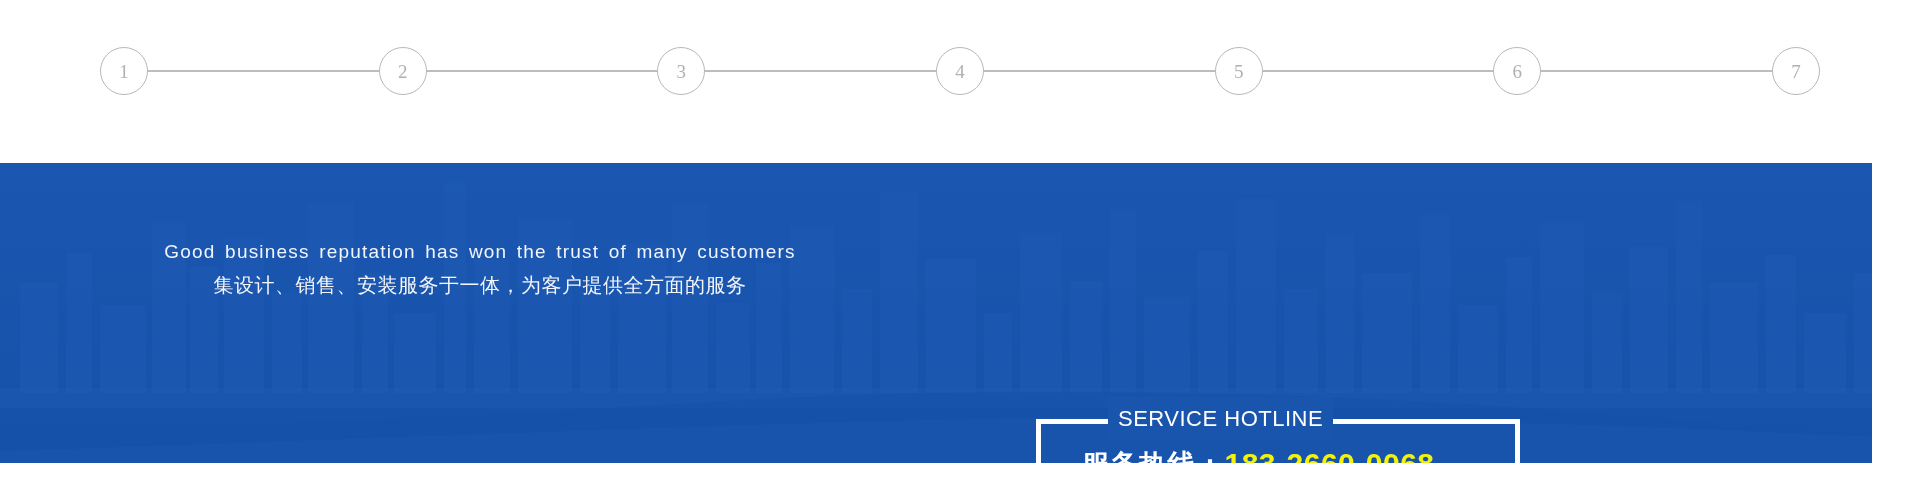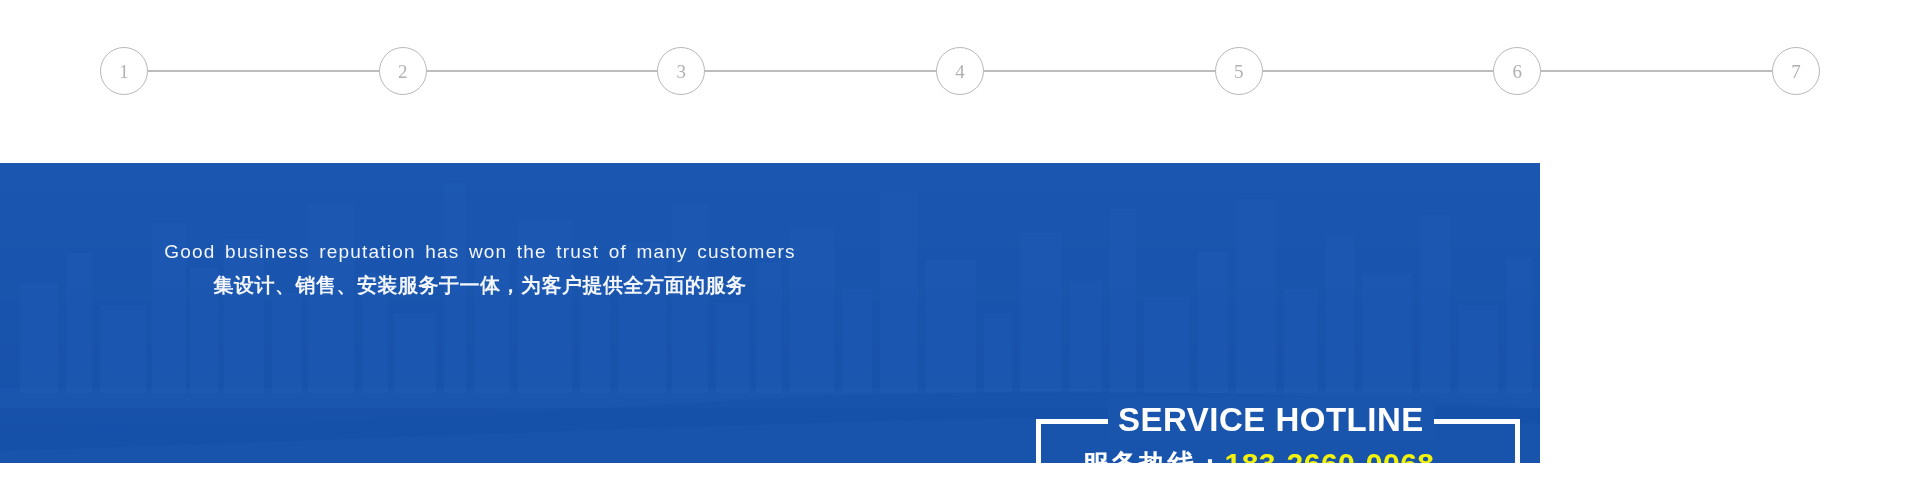--- a/index.html
+++ b/index.html
@@ -51,21 +51,21 @@
     flex: 1 1 auto;
     height: 2px;
     background: #bdbdbd;
     position: relative;
     z-index: 1;
   }
 
   
   .banner {
     position: relative;
-    width: 1540px;
+    width: 1872px;
     height: 300px;
     overflow: hidden;
     background: #15803d;
   }
   .banner-city {
     position: absolute;
     inset: 0;
     overflow: hidden;
   }
   .banner-city svg { display: block; width: 1920px; height: 300px; }
@@ -101,21 +101,21 @@
   .slogan-main {
     font-size: 35px;
     font-weight: 400;
     letter-spacing: 1px;
     color: #ffffff;
     margin: 0 0 12px 0;
     white-space: nowrap;
   }
   .slogan-sub {
     font-size: 20px;
-    font-weight: 700;
+    font-weight: 400;
     letter-spacing: 0.5px;
     color: #f2f5fa;
     margin: 0;
     white-space: nowrap;
   }
 
   
   .hotline {
     position: absolute;
     left: 1036px;
@@ -133,22 +133,22 @@
     left: 72px;
     top: -22px;
     height: 44px;
     padding: 0 10px;
     background: #1a55ad;
     display: flex;
     align-items: center;
     justify-content: center;
   }
   .hotline-title {
-    font-size: 33px;
-    font-weight: 700;
+    font-size: 22px;
+    font-weight: 400;
     color: #ffffff;
     letter-spacing: 0.5px;
     white-space: nowrap;
     line-height: 1;
   }
   .hotline-rows {
     position: absolute;
     left: 0; right: 0;
     top: 30px;
     padding-left: 46px;

